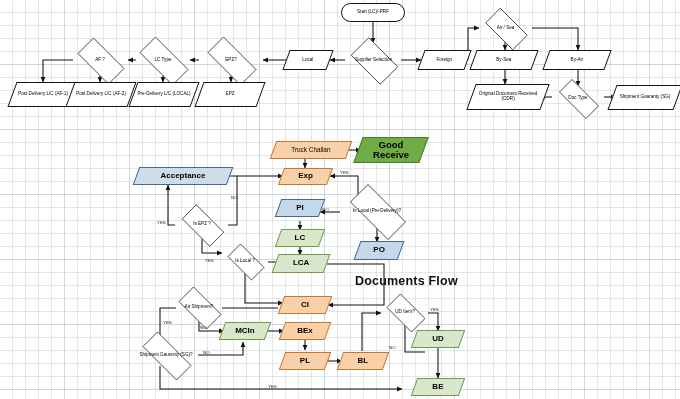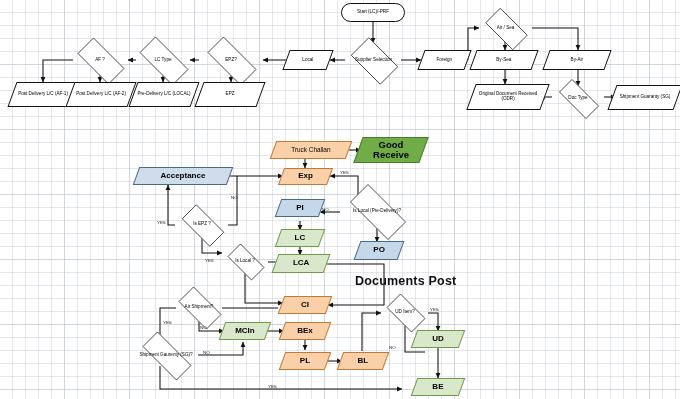--- a/index.html
+++ b/index.html
@@ -319,15 +319,15 @@
   <div class="lbl" style="left:157px;top:220px;">YES</div>
   <div class="lbl" style="left:231px;top:195px;">NO</div>
   <div class="lbl" style="left:205px;top:258px;">YES</div>
   <div class="lbl" style="left:163px;top:320px;">YES</div>
   <div class="lbl" style="left:200px;top:325px;">NO</div>
   <div class="lbl" style="left:203px;top:350px;">NO</div>
   <div class="lbl" style="left:268px;top:384px;">YES</div>
   <div class="lbl" style="left:430px;top:307px;">YES</div>
   <div class="lbl" style="left:389px;top:345px;">NO</div>
 
-  <div class="title" style="left:355px;top:274px;">Documents Post</div>
+  <div class="title" style="left:355px;top:274px;">Documents Flow</div>
 
 </div>
 
 </body></html>

